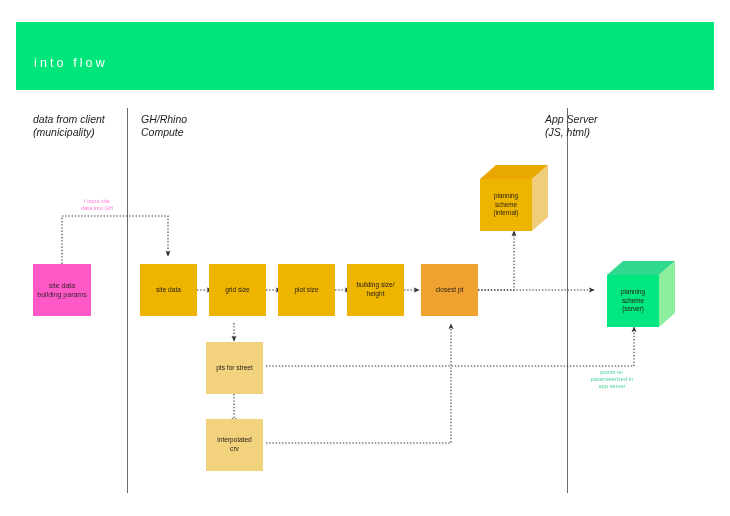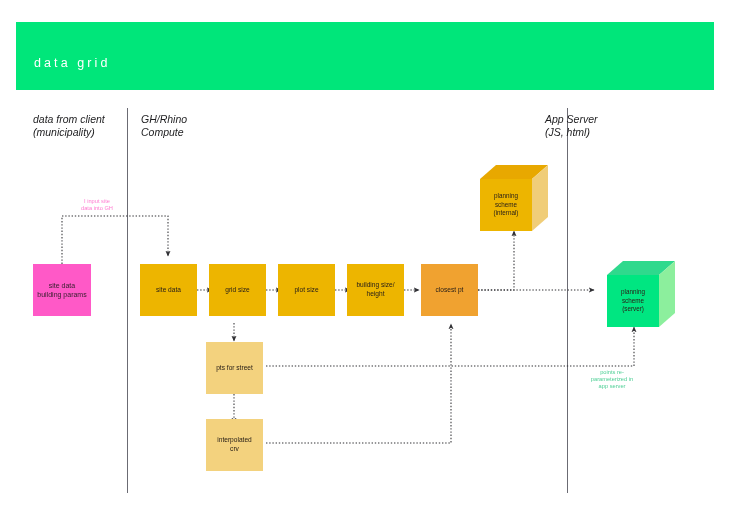--- a/index.html
+++ b/index.html
@@ -51,21 +51,21 @@
   
   svg.wires{position:absolute;left:0;top:0;width:730px;height:516px;
             pointer-events:none;}
 </style>
 </head>
 <body>
 
 <div id="canvas">
 
   <div class="header-bar"></div>
-  <div class="header-title">data grid</div>
+  <div class="header-title">into flow</div>
 
   <div class="divider" style="left:127px;top:108px;height:385px;"></div>
   <div class="divider" style="left:567px;top:108px;height:385px;"></div>
 
   <div class="lane-caption" style="left:33px;top:113px;width:92px;">data from client
 (municipality)</div>
   <div class="lane-caption" style="left:141px;top:113px;width:110px;">GH/Rhino
 Compute</div>
   <div class="lane-caption" style="left:545px;top:113px;width:120px;">App Server
 (JS, html)</div>

